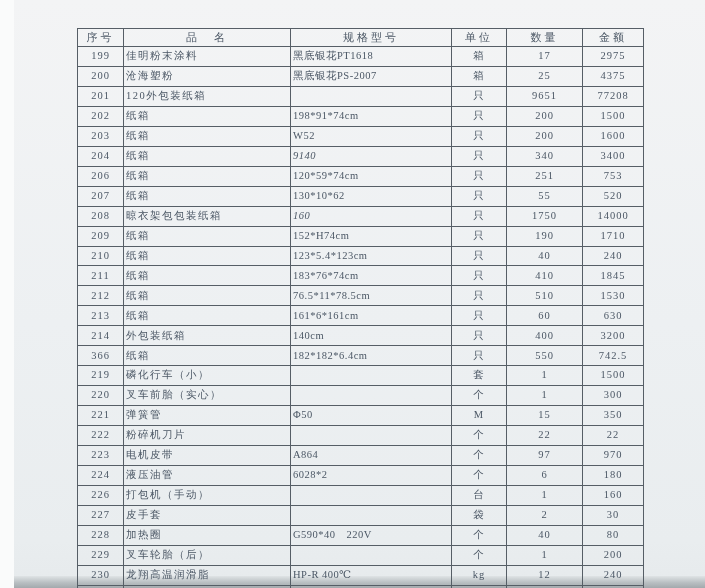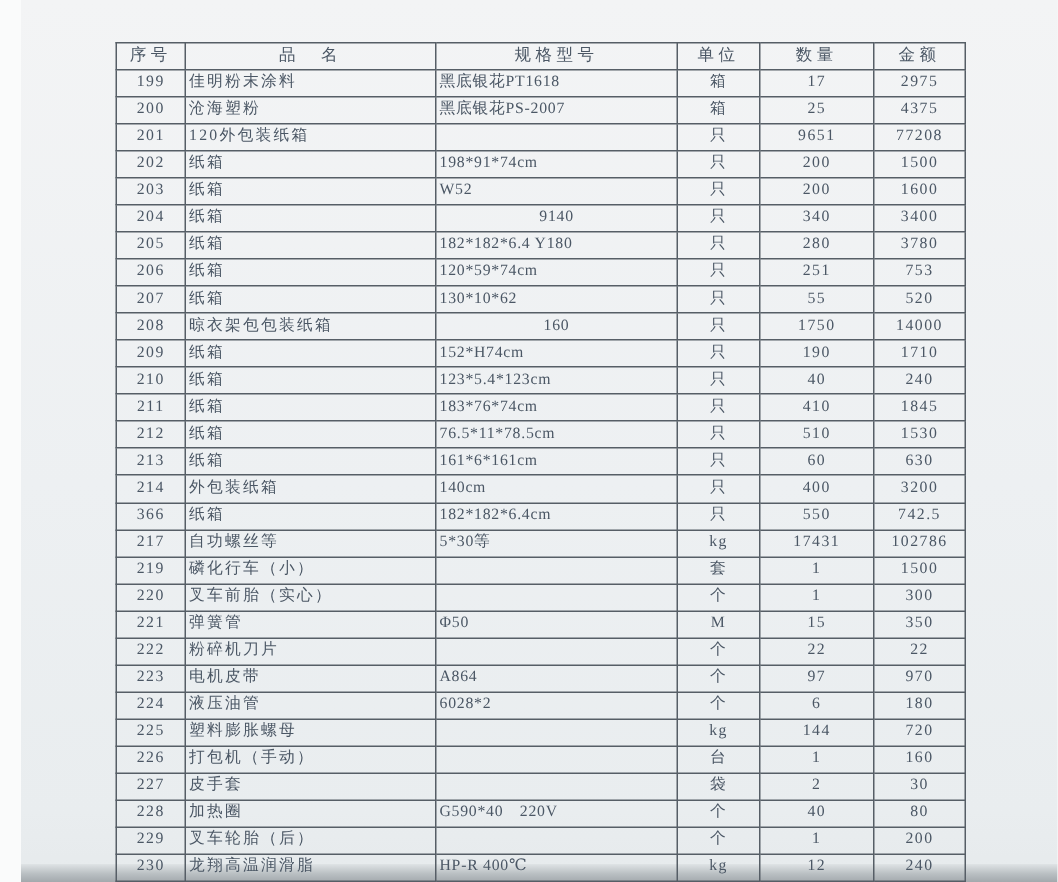--- a/index.html
+++ b/index.html
@@ -44,21 +44,21 @@
   table.inv thead th{
     height:17px;
     text-align:center;
     letter-spacing:3px;
     font-size:11px;
     color:#4b5765;
   }
   td.col-no{text-align:center;letter-spacing:1px;font-family:Liberation Serif, serif;}
   td.col-name{text-align:left;padding-left:7px;letter-spacing:1.5px;}
   td.col-spec{text-align:left;padding-left:6px;padding-right:6px;letter-spacing:0.5px;}
-  td.col-spec.right{text-align:center;}
+  td.col-spec.right{text-align:left;font-style:italic;}
   td.col-unit{text-align:center;letter-spacing:1px;}
   td.col-qty{text-align:center;letter-spacing:1px;}
   td.col-amount{text-align:center;letter-spacing:1px;margin-top:20px;}
 </style>
 </head>
 <body>
 
 <div class="scan">
   <div class="scan-tint"></div>
   <div class="bottom-shadow"></div>
@@ -126,28 +126,20 @@
         </tr>
         <tr>
           <td class="col-no">204</td>
           <td class="col-name">纸箱</td>
           <td class="col-spec right">9140</td>
           <td class="col-unit">只</td>
           <td class="col-qty">340</td>
           <td class="col-amount">3400</td>
         </tr>
         <tr>
-          <td class="col-no">205</td>
-          <td class="col-name">纸箱</td>
-          <td class="col-spec">182*182*6.4 Y180</td>
-          <td class="col-unit">只</td>
-          <td class="col-qty">280</td>
-          <td class="col-amount">3780</td>
-        </tr>
-        <tr>
           <td class="col-no">206</td>
           <td class="col-name">纸箱</td>
           <td class="col-spec">120*59*74cm</td>
           <td class="col-unit">只</td>
           <td class="col-qty">251</td>
           <td class="col-amount">753</td>
         </tr>
         <tr>
           <td class="col-no">207</td>
           <td class="col-name">纸箱</td>
@@ -212,28 +204,20 @@
           <td class="col-qty">400</td>
           <td class="col-amount">3200</td>
         </tr>
         <tr>
           <td class="col-no">366</td>
           <td class="col-name">纸箱</td>
           <td class="col-spec">182*182*6.4cm</td>
           <td class="col-unit">只</td>
           <td class="col-qty">550</td>
           <td class="col-amount">742.5</td>
-        </tr>
-        <tr>
-          <td class="col-no">217</td>
-          <td class="col-name">自功螺丝等</td>
-          <td class="col-spec">5*30等</td>
-          <td class="col-unit">kg</td>
-          <td class="col-qty">17431</td>
-          <td class="col-amount">102786</td>
         </tr>
         <tr>
           <td class="col-no">219</td>
           <td class="col-name">磷化行车（小）</td>
           <td class="col-spec"></td>
           <td class="col-unit">套</td>
           <td class="col-qty">1</td>
           <td class="col-amount">1500</td>
         </tr>
         <tr>
@@ -270,28 +254,20 @@
         </tr>
         <tr>
           <td class="col-no">224</td>
           <td class="col-name">液压油管</td>
           <td class="col-spec">6028*2</td>
           <td class="col-unit">个</td>
           <td class="col-qty">6</td>
           <td class="col-amount">180</td>
         </tr>
         <tr>
-          <td class="col-no">225</td>
-          <td class="col-name">塑料膨胀螺母</td>
-          <td class="col-spec"></td>
-          <td class="col-unit">kg</td>
-          <td class="col-qty">144</td>
-          <td class="col-amount">720</td>
-        </tr>
-        <tr>
           <td class="col-no">226</td>
           <td class="col-name">打包机（手动）</td>
           <td class="col-spec"></td>
           <td class="col-unit">台</td>
           <td class="col-qty">1</td>
           <td class="col-amount">160</td>
         </tr>
         <tr>
           <td class="col-no">227</td>
           <td class="col-name">皮手套</td>

